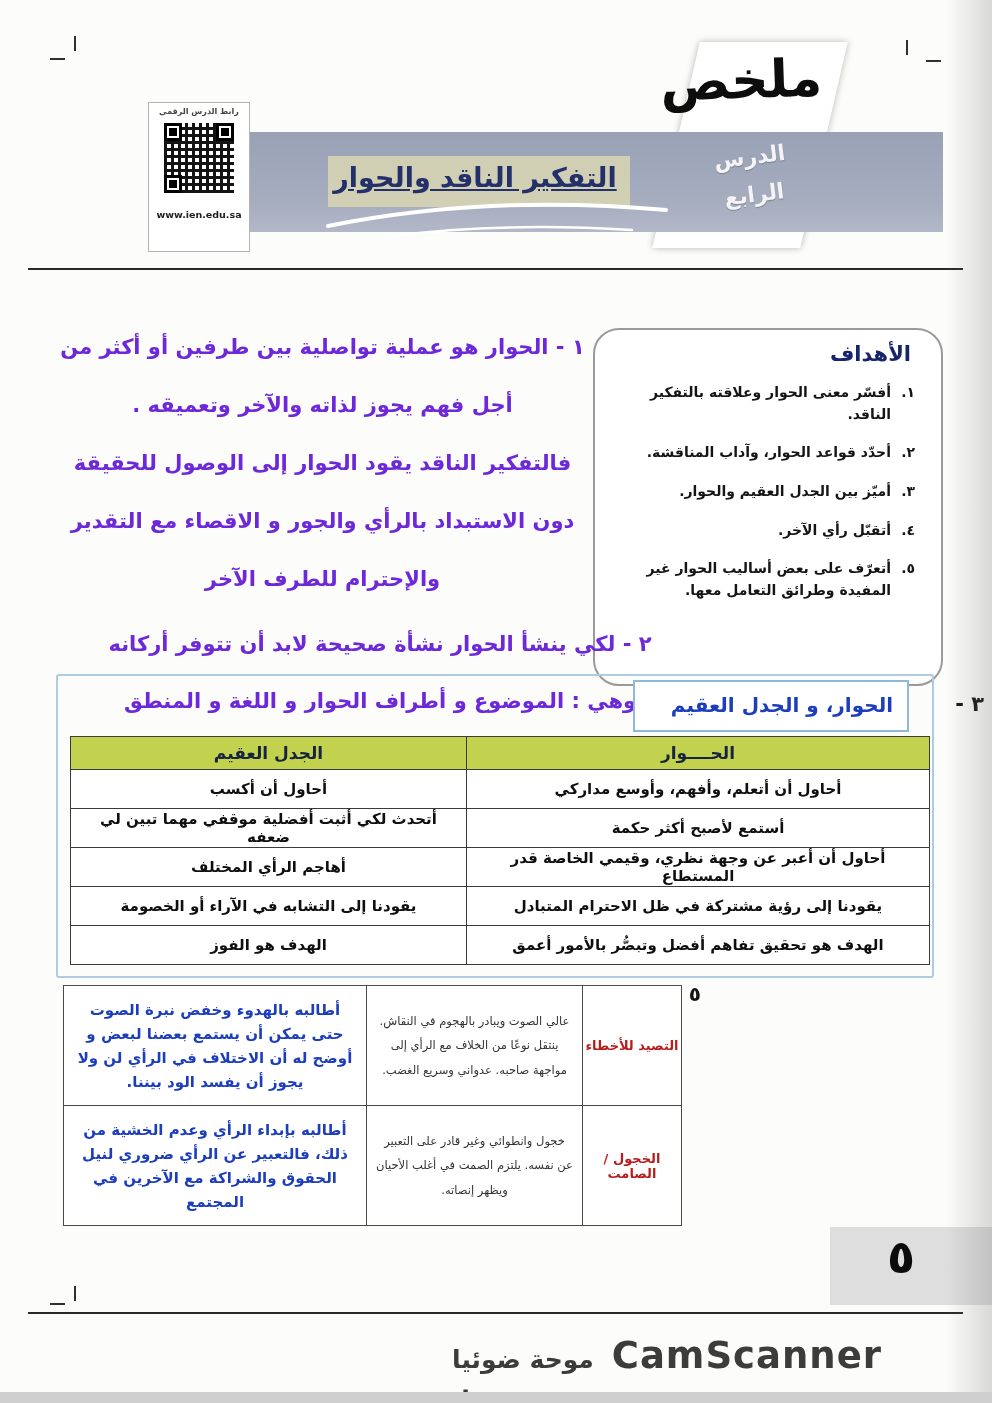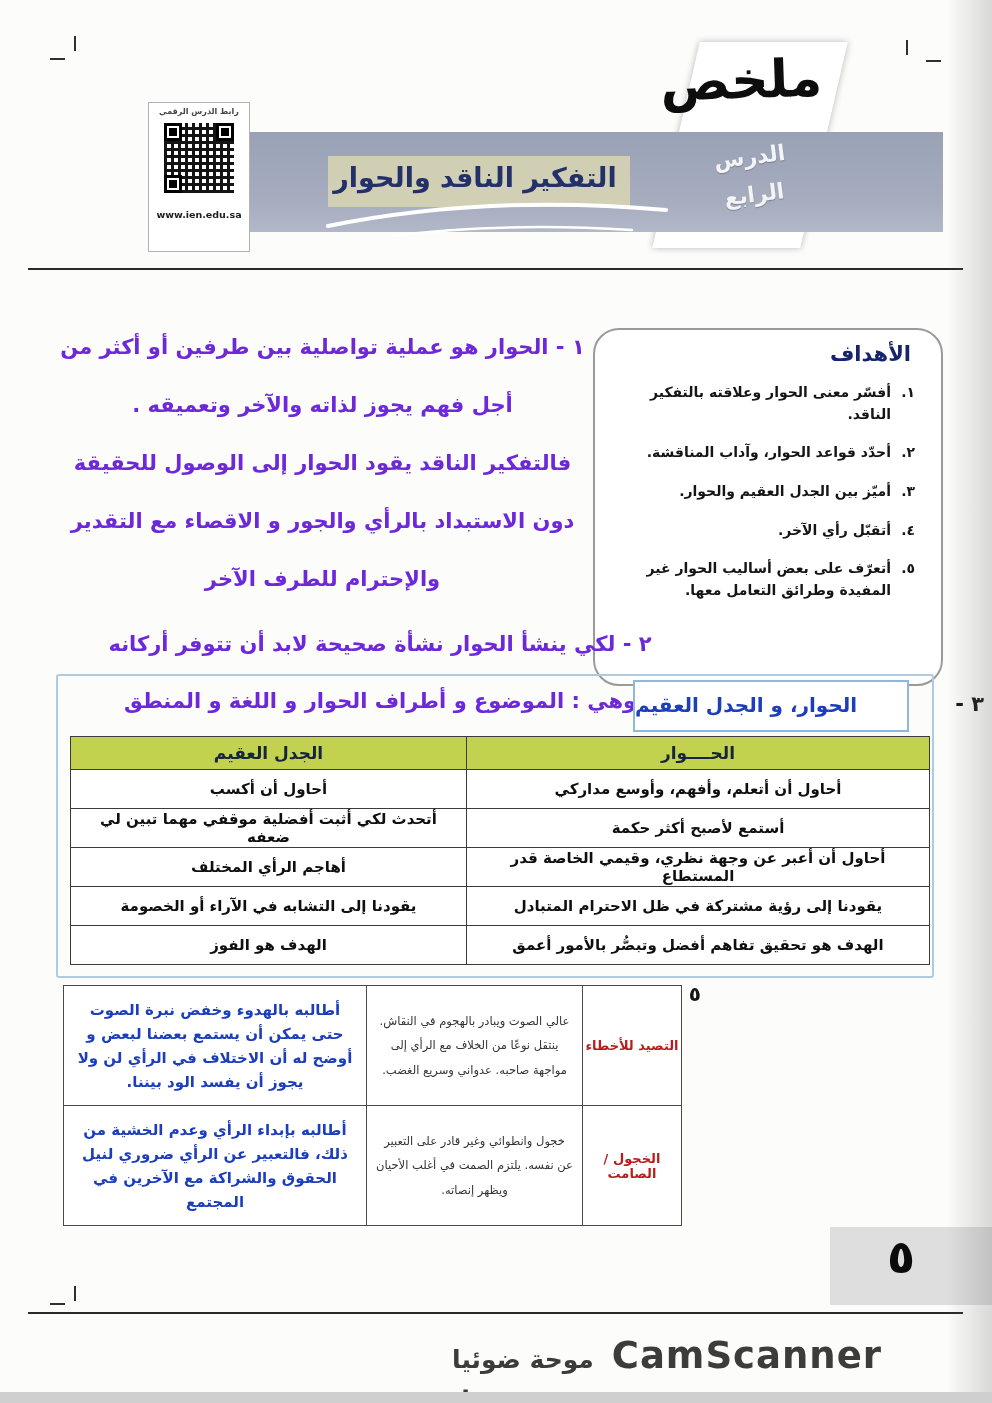--- a/index.html
+++ b/index.html
@@ -20,21 +20,21 @@
   .badge-skew { position:absolute; left:676px; top:42px; width:148px; height:206px;
           background:#fff; transform:skewX(-13deg); box-shadow:0 0 7px rgba(0,0,0,.28); }
   .badge-title { position:absolute; left:676px; top:50px; width:146px; text-align:center;
           font-size:52px; font-weight:bold; color:#0d0d0d; transform:rotate(-2deg); }
   .lesson-label { position:absolute; left:698px; top:138px; width:108px; text-align:center;
           color:#f4f4f6; font-weight:bold; font-size:22px; line-height:38px;
           transform:rotate(-7deg); text-shadow:0 1px 1px rgba(0,0,0,.25); }
   .title-highlight { position:absolute; left:328px; top:156px; width:302px; height:51px;
           background:#dcd8b2; opacity:.8; }
   .doc-title { position:absolute; left:308px; top:162px; width:334px; text-align:center;
-          font-size:27px; font-weight:bold; color:#233069; letter-spacing:.5px; }
+          font-size:27px; font-weight:bold; color:#233069; letter-spacing:.5px;text-decoration:underline; }
   .swoosh { position:absolute; left:322px; top:192px; }
 
   .qr-box { position:absolute; left:148px; top:102px; width:100px; height:148px;
           background:#fff; border:1px solid #b3b3b3; }
   .qr-caption { font-size:8px; font-weight:bold; text-align:center; margin-top:4px; color:#444; }
   .qr { position:relative; width:70px; height:70px; margin:7px auto 0;
         background:
           repeating-linear-gradient(90deg,#141414 0 3px,transparent 3px 7px),
           repeating-linear-gradient(0deg,#141414 0 3px,#ffffff 3px 7px); }
   .qf { position:absolute; width:18px; height:18px; background:#fff; border:3px solid #000; box-sizing:border-box; }
@@ -61,21 +61,21 @@
   .point2 .hline { height:57px; line-height:57px; }
   .point4 { left:648px; top:1010px; width:290px; font-size:21px; }
   .point4 .hline { height:57px; line-height:57px; }
 
   
   .s3-frame { position:absolute; left:56px; top:674px; width:874px; height:300px;
           border:2px solid #aecbe2; border-radius:3px; background:transparent; }
   .p3-marker { position:absolute; left:928px; top:692px; width:56px; font-size:21px; font-weight:bold; }
   .s3-labelbox { position:absolute; left:633px; top:680px; width:276px; height:52px;
           background:#fff; border:2px solid #8fb9da; box-sizing:border-box;
-          line-height:46px; text-align:left; padding-right:14px;
+          line-height:46px; text-align:right; padding-right:14px;
           font-size:20px; font-weight:bold; color:#1d3ebc; }
 
   
   .cmp { position:absolute; left:70px; top:736px; width:853px; border-collapse:collapse;
          direction:rtl; background:#fff; table-layout:fixed; }
   .cmp th, .cmp td { border:1.5px solid #3b3b3b; text-align:center; font-weight:bold; }
   .cmp th { background:#c3d24e; height:30px; font-size:17px; color:#16243f; }
   .cmp td { height:38px; font-size:15px; color:#0f0f0f; padding:0 8px; }
   .col-d { width:460px;margin-top:48px; } .col-f { width:393px; }
 

